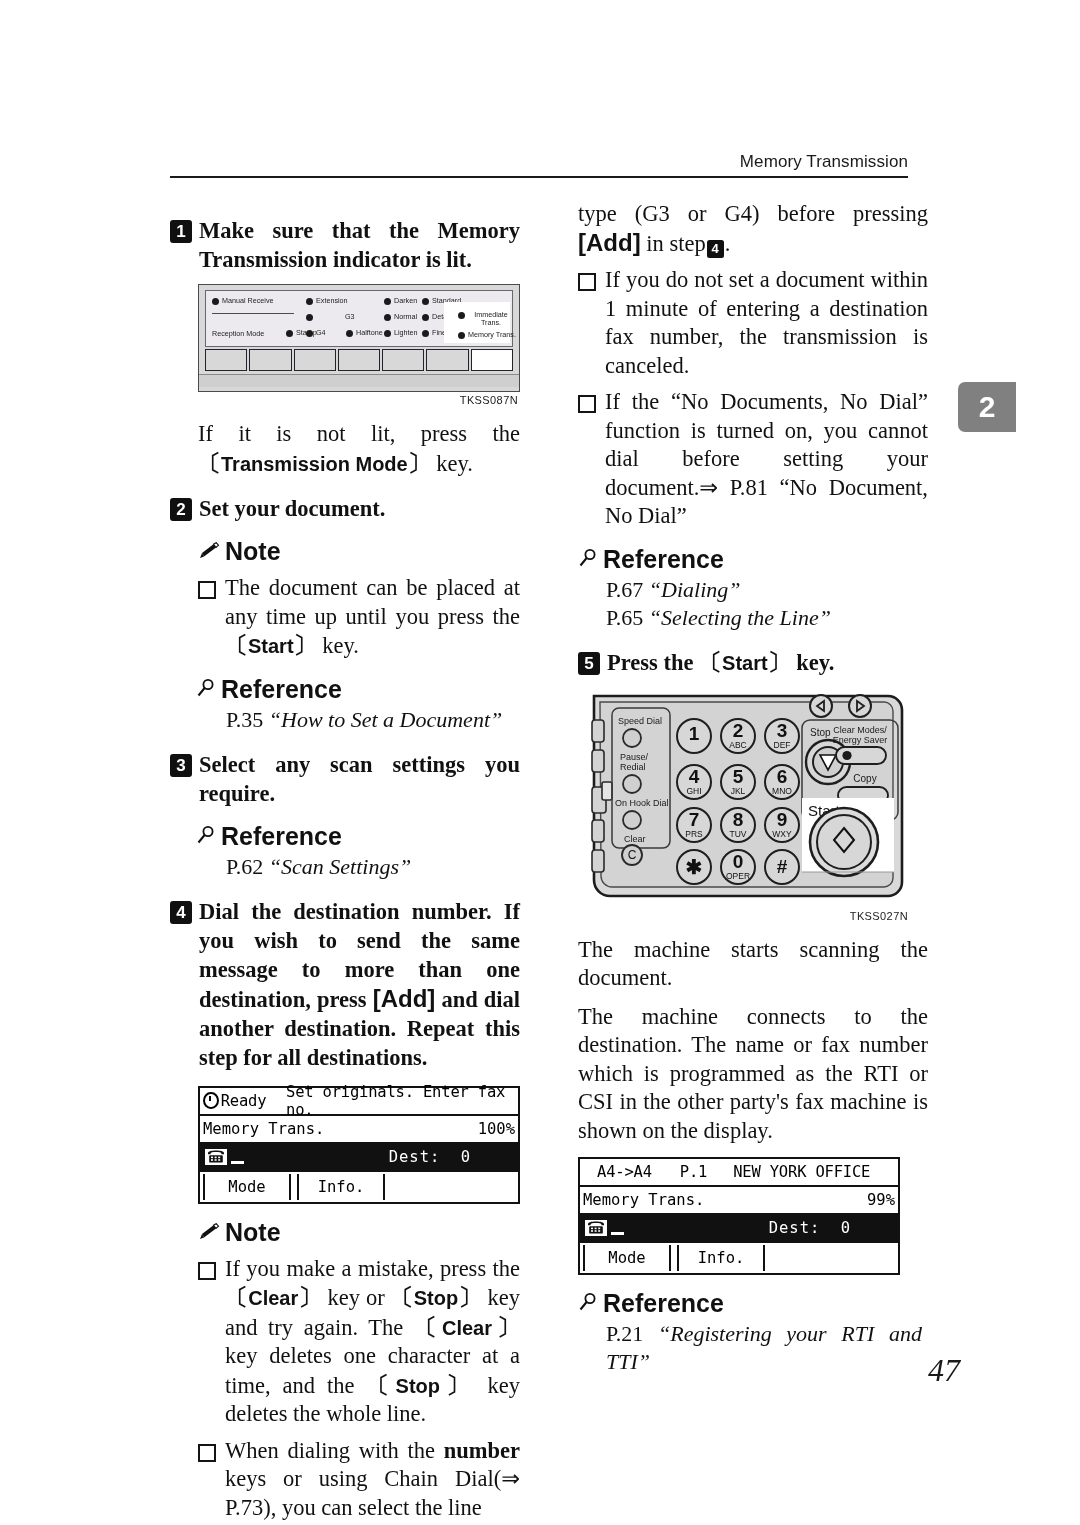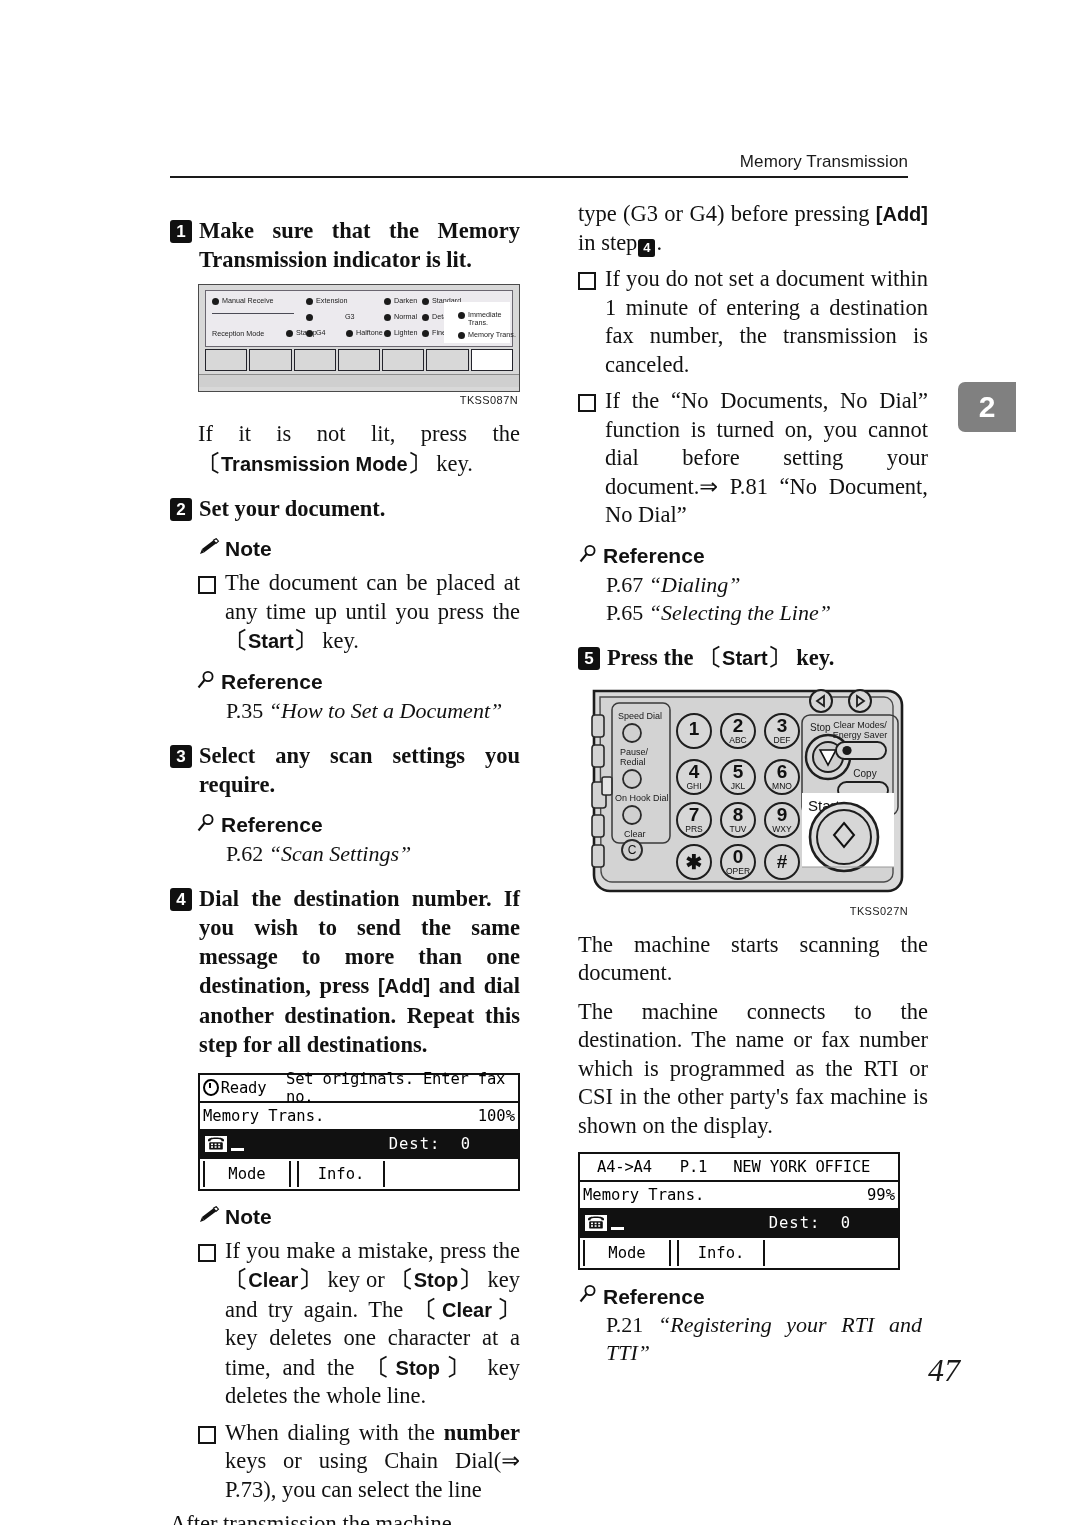--- a/index.html
+++ b/index.html
@@ -62,28 +62,28 @@
     vertical-align:-2px; margin:0 1px;
   }
 
   
   .key {
     font-family:"Liberation Sans", sans-serif; font-weight:bold;
     font-size:20px; white-space:nowrap;
   }
   .key .br { font-weight:bold; font-size:23px; }
   .sqkey {
-    font-family:"Liberation Sans", sans-serif; font-weight:bold; font-size:20px;margin-top:38px;
+    font-family:"Liberation Sans", sans-serif; font-weight:bold; font-size:24px;margin-top:38px;
   }
 
   
   .tag-head {
     display:flex; align-items:center; gap:5px;
     font-family:"Liberation Sans", sans-serif; font-weight:bold;
-    font-size:21px; margin:14px 0 2px 28px;
+    font-size:25px; margin:14px 0 2px 28px;
   }
   .tag-head.ref { margin-left:26px; }
   .ref-line {
     font-style:italic; font-size:22px; line-height:28px;
     margin-left:56px; text-align:justify;
   }
   .ref-line .pg { font-style:normal; }
 
   
   .bullet-item { display:flex; margin:8px 0 0 28px; }
@@ -96,21 +96,21 @@
     text-justify:inter-word; width:299px;
   }
 
   
   .fig { margin:10px 0 0 28px; position:relative; }
   .fig-code {
     font-family:"Liberation Sans", sans-serif; font-size:11px;
     color:#222; text-align:right; letter-spacing:.4px; margin-top:2px;
   }
 
-  .panel-fig { width:320px; background:#d8d8d8; border:1.6px solid #4a4a4a; padding:0; }
+  .panel-fig { width:320px; background:#d8d8d8; border:1.6px solid #4a4a4a; padding:0;text-align:center; }
   .panel-ind {
     position:relative; height:55px; margin:5px 6px 0 6px;
     background:#eceaee; border:1.4px solid #6a6670;
   }
   .ind {
     position:absolute; display:flex; align-items:flex-start; gap:3px;
     font-family:"Liberation Sans", sans-serif; font-size:7.2px; color:#1b1b1b;
     line-height:8px; white-space:nowrap;
   }
   .led {

